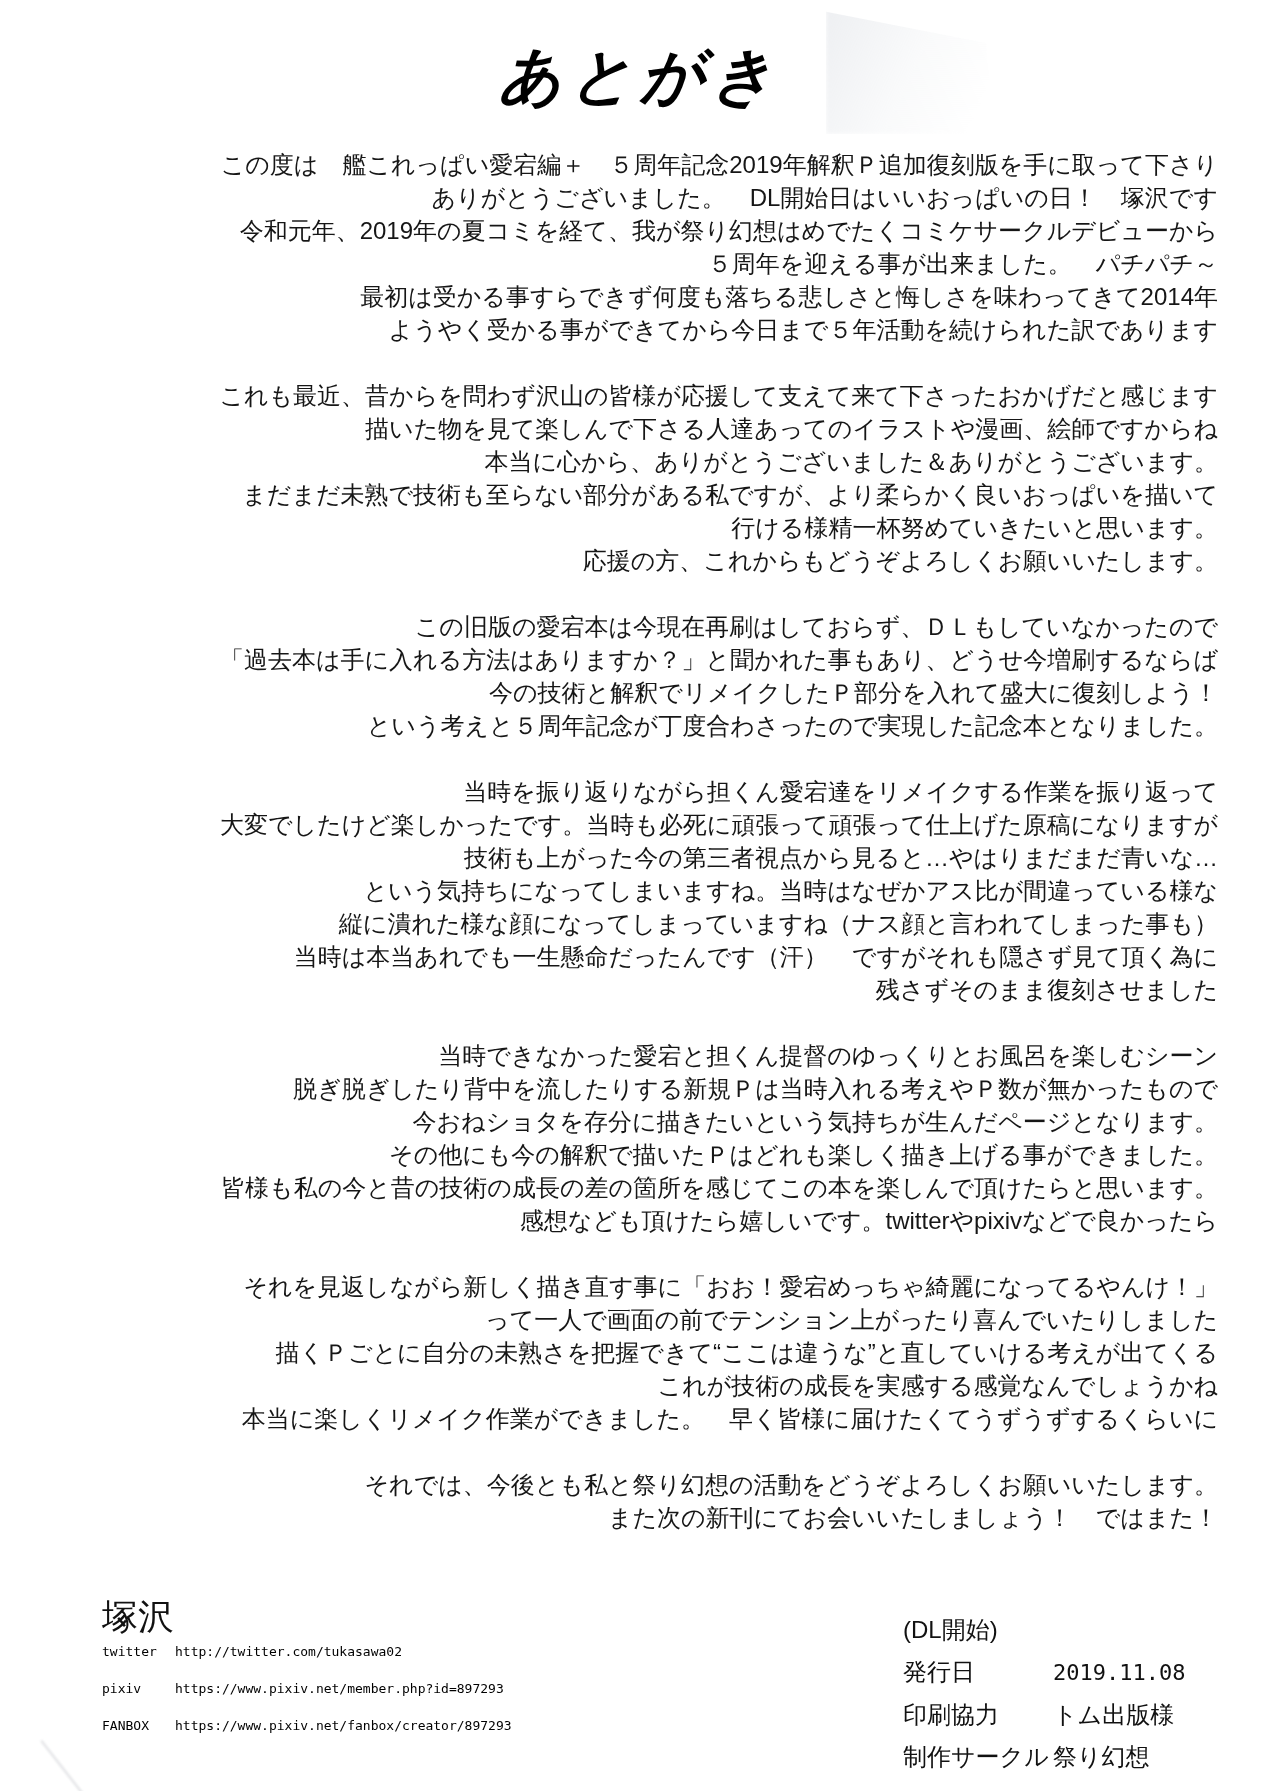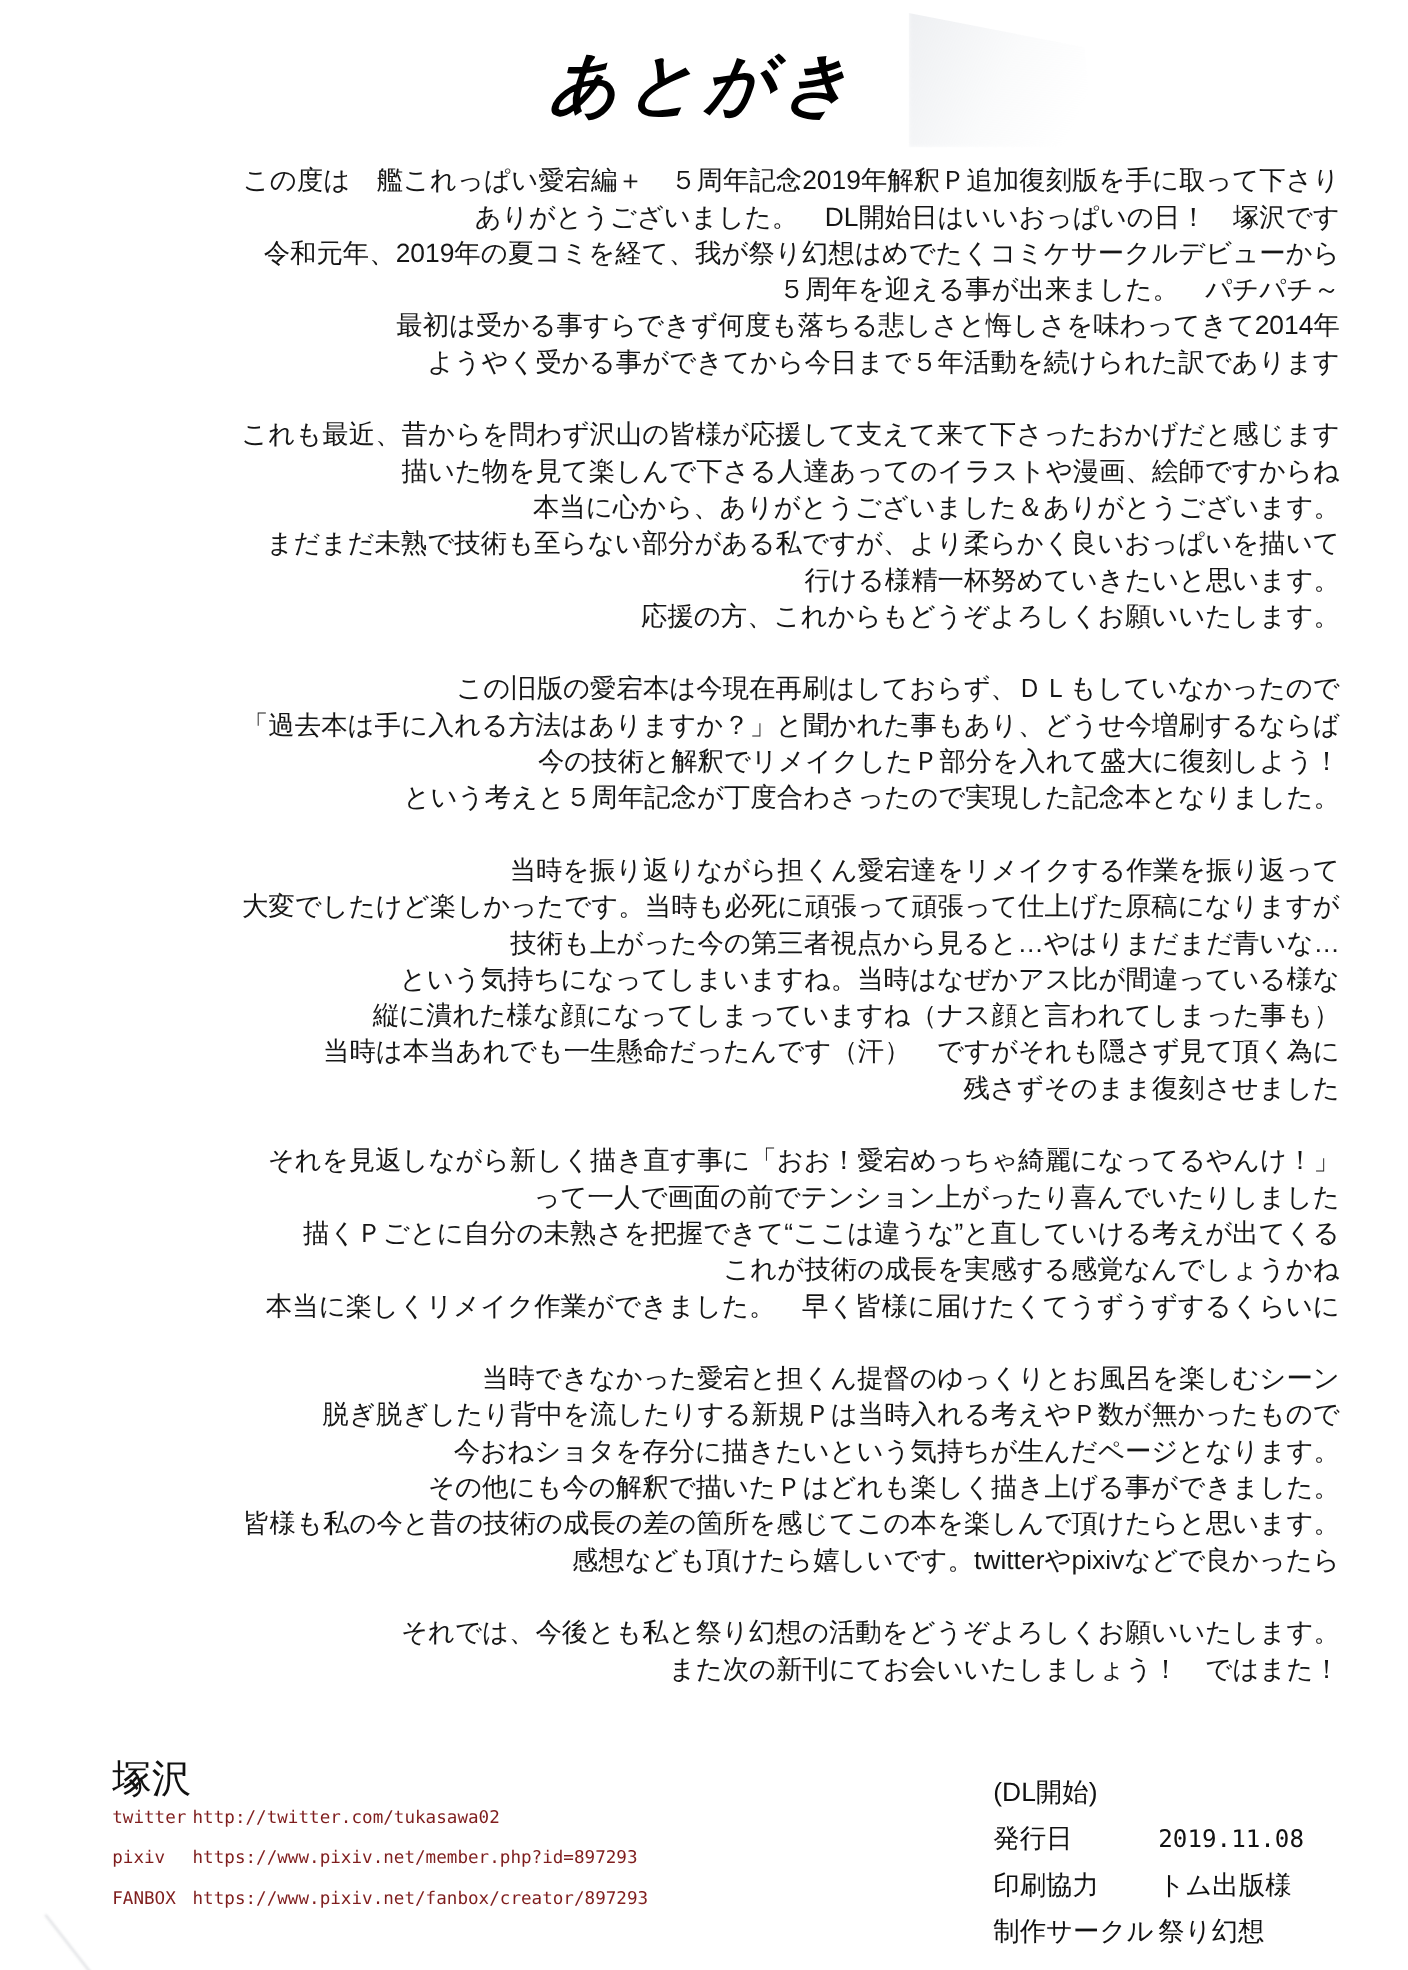--- a/index.html
+++ b/index.html
@@ -56,24 +56,24 @@
   .author {
     font-size:36px;
     line-height:34px;
     margin:0 0 8px 2px;
     color:#111;
   }
   .link-row {
     display:flex;
     align-items:baseline;
     font-family:"DejaVu Sans Mono","Liberation Mono",monospace;
-    font-size:16px;
+    font-size:13px;
     line-height:20px;
     margin:0 16px 17px 2px;
-    color:#7f1d1d;
+    color:#000000;
   }
   .link-label { width:73px; flex:none; }
 
   .colophon {
     position:absolute; left:903px; top:1615px;
     font-size:24px;
     color:#111;
   }
   .dl-note {
     line-height:30px;
@@ -116,31 +116,31 @@
 「過去本は手に入れる方法はありますか？」と聞かれた事もあり、どうせ今増刷するならば
 今の技術と解釈でリメイクしたＰ部分を入れて盛大に復刻しよう！
 という考えと５周年記念が丁度合わさったので実現した記念本となりました。</p>
     <p>当時を振り返りながら担くん愛宕達をリメイクする作業を振り返って
 大変でしたけど楽しかったです。当時も必死に頑張って頑張って仕上げた原稿になりますが
 技術も上がった今の第三者視点から見ると…やはりまだまだ青いな…
 という気持ちになってしまいますね。当時はなぜかアス比が間違っている様な
 縦に潰れた様な顔になってしまっていますね（ナス顔と言われてしまった事も）
 当時は本当あれでも一生懸命だったんです（汗）　ですがそれも隠さず見て頂く為に
 残さずそのまま復刻させました</p>
-    <p>それを見返しながら新しく描き直す事に「おお！愛宕めっちゃ綺麗になってるやんけ！」
-って一人で画面の前でテンション上がったり喜んでいたりしました
-描くＰごとに自分の未熟さを把握できて“ここは違うな”と直していける考えが出てくる
-これが技術の成長を実感する感覚なんでしょうかね
-本当に楽しくリメイク作業ができました。　早く皆様に届けたくてうずうずするくらいに</p>
     <p>当時できなかった愛宕と担くん提督のゆっくりとお風呂を楽しむシーン
 脱ぎ脱ぎしたり背中を流したりする新規Ｐは当時入れる考えやＰ数が無かったもので
 今おねショタを存分に描きたいという気持ちが生んだページとなります。
 その他にも今の解釈で描いたＰはどれも楽しく描き上げる事ができました。
 皆様も私の今と昔の技術の成長の差の箇所を感じてこの本を楽しんで頂けたらと思います。
 感想なども頂けたら嬉しいです。twitterやpixivなどで良かったら</p>
+    <p>それを見返しながら新しく描き直す事に「おお！愛宕めっちゃ綺麗になってるやんけ！」
+って一人で画面の前でテンション上がったり喜んでいたりしました
+描くＰごとに自分の未熟さを把握できて“ここは違うな”と直していける考えが出てくる
+これが技術の成長を実感する感覚なんでしょうかね
+本当に楽しくリメイク作業ができました。　早く皆様に届けたくてうずうずするくらいに</p>
     <p>それでは、今後とも私と祭り幻想の活動をどうぞよろしくお願いいたします。
 また次の新刊にてお会いいたしましょう！　ではまた！</p>
   </div>
 
   <div class="footer-left">
     <div class="author">塚沢</div>
     <div class="link-row">
       <span class="link-label">twitter</span>
       <span class="link-url">http://twitter.com/tukasawa02</span>
     </div>

